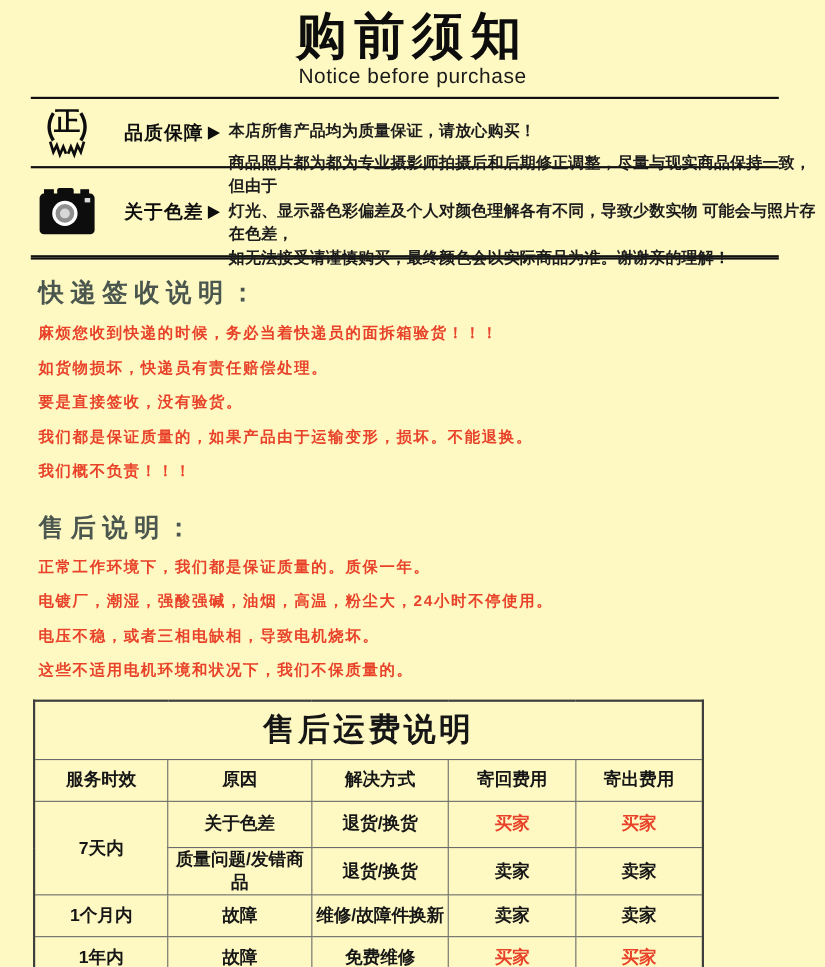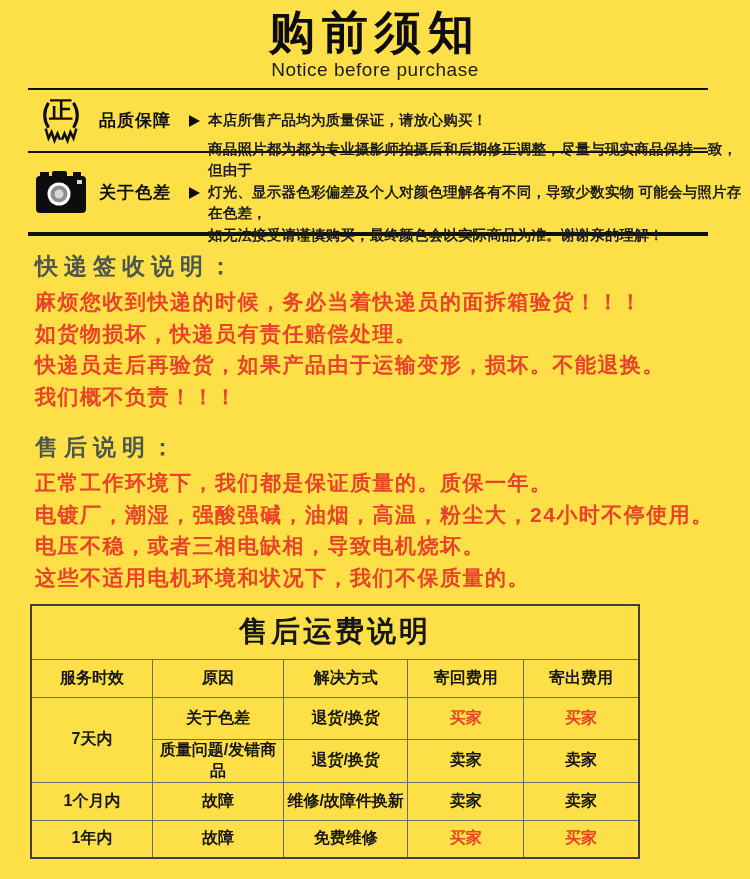--- a/index.html
+++ b/index.html
@@ -1,39 +1,39 @@
 <!DOCTYPE html>
 <html lang="zh"><head>
 <meta charset="utf-8">
 <style>
   * { margin:0; padding:0; box-sizing:border-box; }
   body { background:#fff; font-family:"Liberation Sans", sans-serif; }
-  .page { width:750px; height:879px; background:#fde047; overflow:hidden; color:#111; }
+  .page { width:750px; height:879px; background:#fef9c3; overflow:hidden; color:#111; }
 
   
   .header { text-align:center; padding-top:6px; }
   .title { font-size:46px; font-weight:bold; letter-spacing:7px; color:#0d0d0d; line-height:52px; }
   .subtitle { font-size:19px; font-weight:normal; color:#1a1a1a; line-height:23px; letter-spacing:0.5px; }
 
   .divider { height:2px; background:#101010; margin:0 42px 0 28px; }
 
   
   .notice-row { display:flex; align-items:center; padding-left:33px; }
   .row-1 { height:61px; } .row-2 { height:79px; } .row-3 { height:57px; }
   .icon-box { flex:0 0 56px; display:flex; justify-content:center; align-items:center; }
-  .notice-label { flex:0 0 86px; margin-left:10px; font-size:17px; font-weight:bold; color:#0d0d0d; letter-spacing:1px; }
+  .notice-label { flex:0 0 86px; margin-left:10px; font-size:17px; font-weight:bold; color:#0d0d0d; letter-spacing:1px;text-align:right; }
   .tri { width:0; height:0; border-left:11px solid #0d0d0d; border-top:6px solid transparent; border-bottom:6px solid transparent; margin:0 8px 0 4px; flex:0 0 auto; }
   .notice-text { font-size:14.5px; font-weight:600; color:#1c1c1c; line-height:21.5px; letter-spacing:0.2px; }
 
   
   .section { margin-left:35px; }
   .sec-delivery { margin-top:15px; }
   .sec-aftersale { margin-top:25px; }
   .section-heading { font-size:23px; font-weight:bold; color:#4a564e; letter-spacing:6px; line-height:30px; }
-  .red-line { color:#e8432a; font-size:21px; font-weight:bold; line-height:20.5px; letter-spacing:1.5px;margin-top:11px; }
+  .red-line { color:#e8432a; font-size:14px; font-weight:bold; line-height:20.5px; letter-spacing:1.5px;margin-top:11px; }
   .red-lines { margin-top:4px; }
 
   
   table.fee { border-collapse:collapse; width:610px; margin:16px 0 0 30px; border:2px solid #3e3e3e; table-layout:fixed; }
   table.fee td, table.fee th { border:1.5px solid #6b6b6b; text-align:center; vertical-align:middle; font-size:16px; font-weight:600; color:#161616; }
   .t-title { height:54px; font-size:29px !important; font-weight:bold !important; letter-spacing:3px; }
   .t-head td { height:38px; font-size:16.5px; }
   .t-row td { height:38px; }
   .t-row-tall td { height:42px; }
   .red-cell { color:#e8432a !important; }
@@ -93,21 +93,22 @@
   <div class="divider"></div>
 
 
   <div class="divider"></div>
 
   <div class="section sec-delivery">
     <div class="section-heading">快递签收说明：</div>
     <div class="red-lines">
       <div class="red-line">麻烦您收到快递的时候，务必当着快递员的面拆箱验货！！！</div>
       <div class="red-line">如货物损坏，快递员有责任赔偿处理。</div>
-      <div class="red-line">快递员走后再验货，如果产品由于运输变形，损坏。不能退换。</div>
+      <div class="red-line">要是直接签收，没有验货。</div>
+      <div class="red-line">我们都是保证质量的，如果产品由于运输变形，损坏。不能退换。</div>
       <div class="red-line">我们概不负责！！！</div>
     </div>
   </div>
 
   <div class="section sec-aftersale">
     <div class="section-heading">售后说明：</div>
     <div class="red-lines">
       <div class="red-line">正常工作环境下，我们都是保证质量的。质保一年。</div>
       <div class="red-line">电镀厂，潮湿，强酸强碱，油烟，高温，粉尘大，24小时不停使用。</div>
       <div class="red-line">电压不稳，或者三相电缺相，导致电机烧坏。</div>

